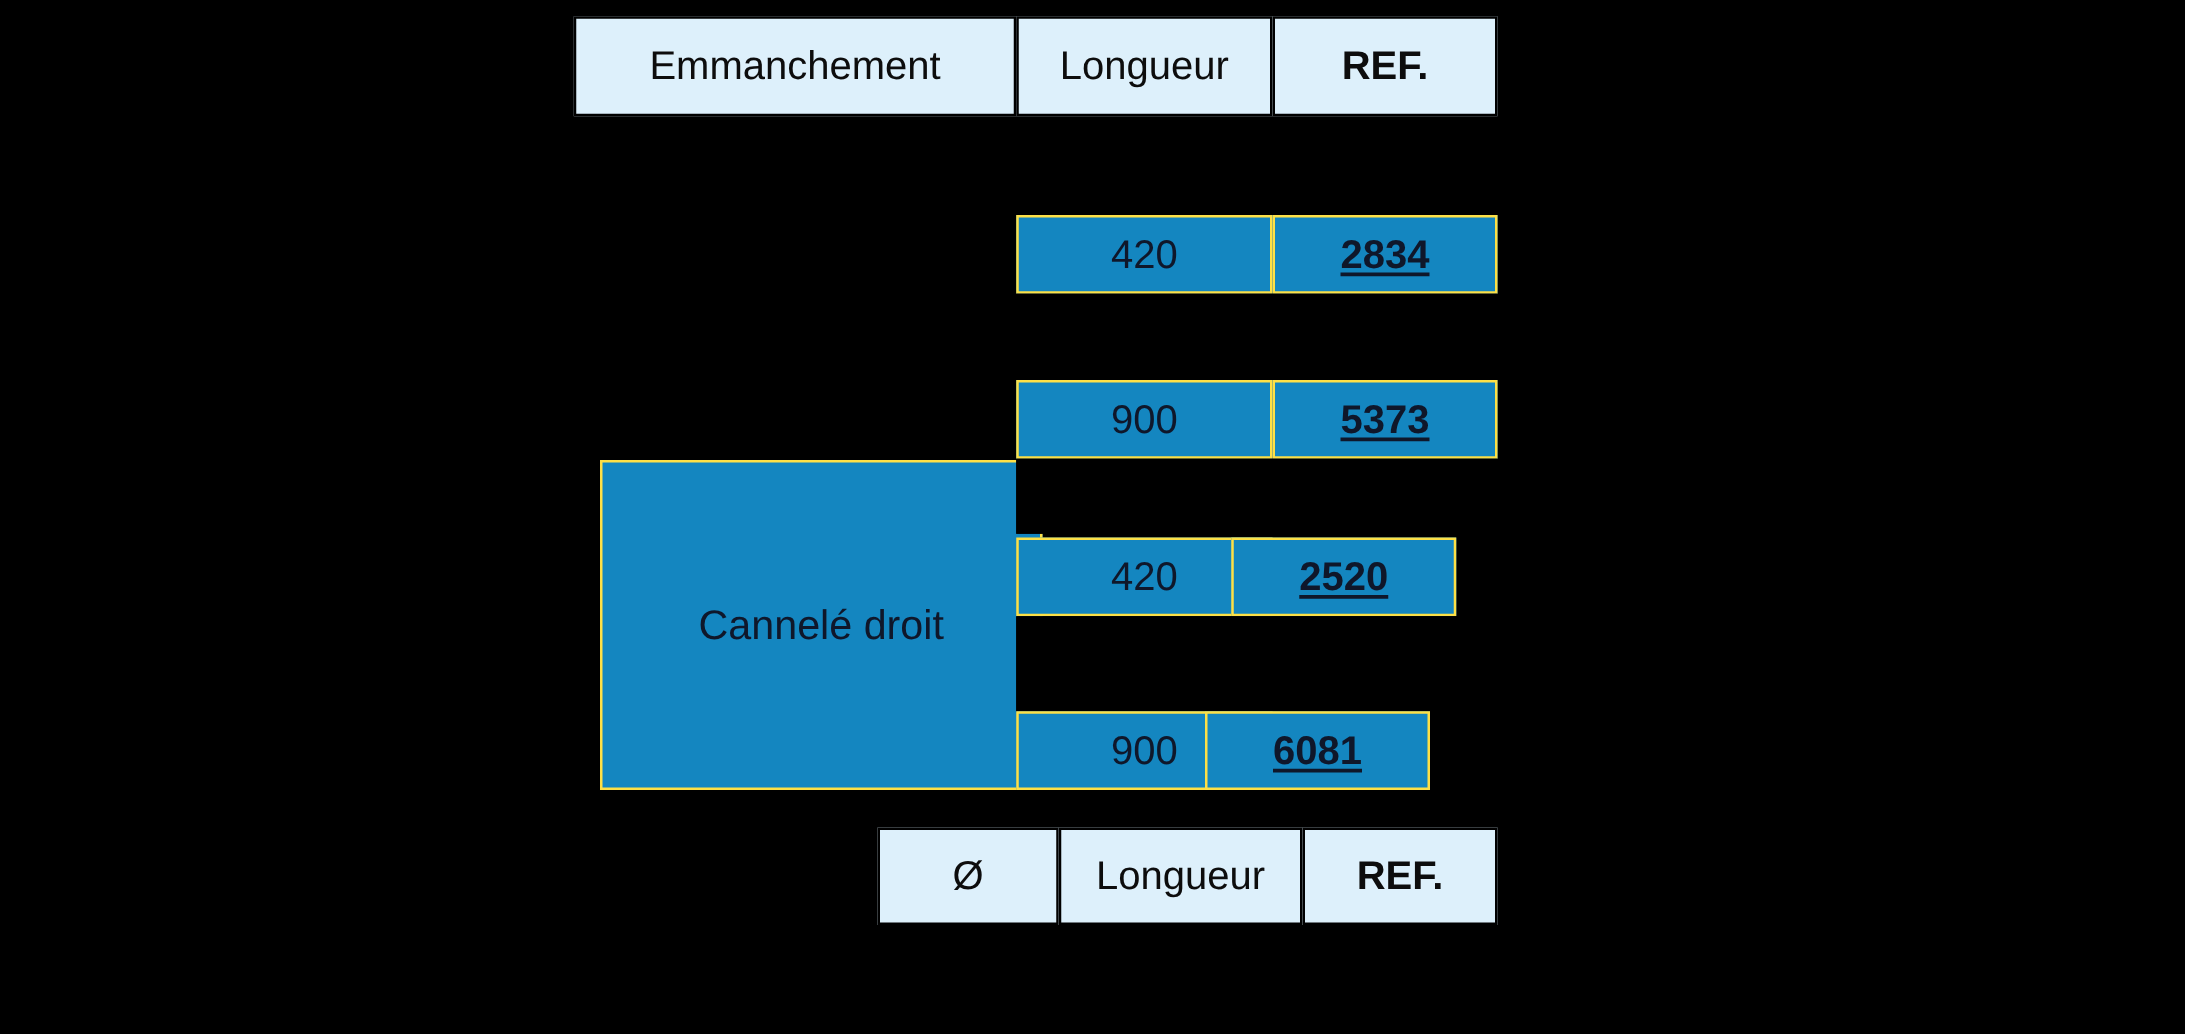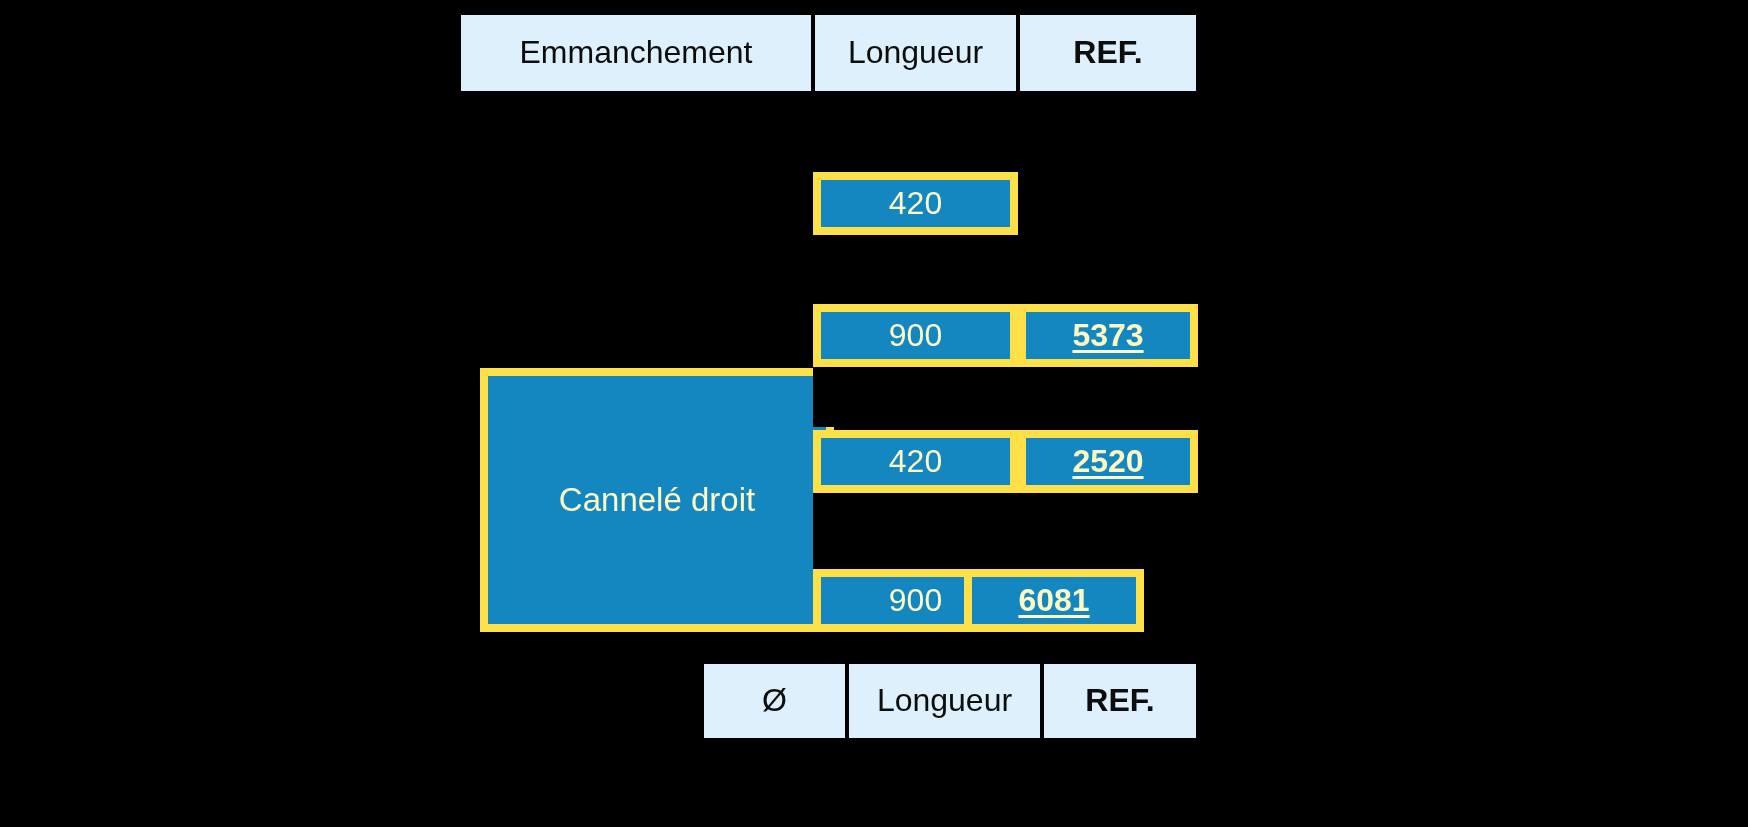--- a/index.html
+++ b/index.html
@@ -40,22 +40,22 @@
     font-size: 32px;
     font-weight: 400;
   }
   .hdr.bold {
     font-weight: 700;
   }
 
   
   .blue {
     background: #1486c0;
-    color: #fef9c3;
-    border: 8px solid #fde047;
+    color: #0f172a;
+    border: 2px solid #fde047;
     font-size: 32px;
     font-weight: 400;
   }
   .blue.ref {
     font-weight: 700;
     text-decoration: underline;
     text-underline-offset: 4px;
   }
   .blue.desig {
     font-size: 33px;
@@ -85,36 +85,39 @@
     <span>REF.</span>
   </div>
 
   <div class="cell blue desig" style="left:480px; top:368px; width:354px; height:264px;">
     <span>Cannelé droit</span>
   </div>
 
   <div class="cell blue" style="left:813px; top:172px; width:205px; height:63px;">
     <span>420</span>
   </div>
+  <div class="cell blue ref" style="left:1018px; top:172px; width:180px; height:63px;">
+    <span>2834</span>
+  </div>
 
   <div class="cell empty" style="left:813px; top:235px; width:385px; height:66px;"></div>
 
   <div class="cell blue" style="left:813px; top:304px; width:205px; height:63px;">
     <span>900</span>
   </div>
   <div class="cell blue ref" style="left:1018px; top:304px; width:180px; height:63px;">
     <span>5373</span>
   </div>
 
   <div class="cell empty" style="left:813px; top:367px; width:385px; height:60px;"></div>
 
   <div class="cell blue" style="left:813px; top:430px; width:205px; height:63px;">
     <span>420</span>
   </div>
-  <div class="cell blue ref" style="left:1018px; top:430px; width:180px; height:63px;">
+  <div class="cell blue ref" style="left:985px; top:430px; width:180px; height:63px;">
     <span>2520</span>
   </div>
 
   <div class="cell empty" style="left:813px; top:493px; width:385px; height:77px;"></div>
 
   <div class="cell blue" style="left:813px; top:569px; width:205px; height:63px;">
     <span>900</span>
   </div>
   <div class="cell blue ref" style="left:964px; top:569px; width:180px; height:63px;">
     <span>6081</span>

